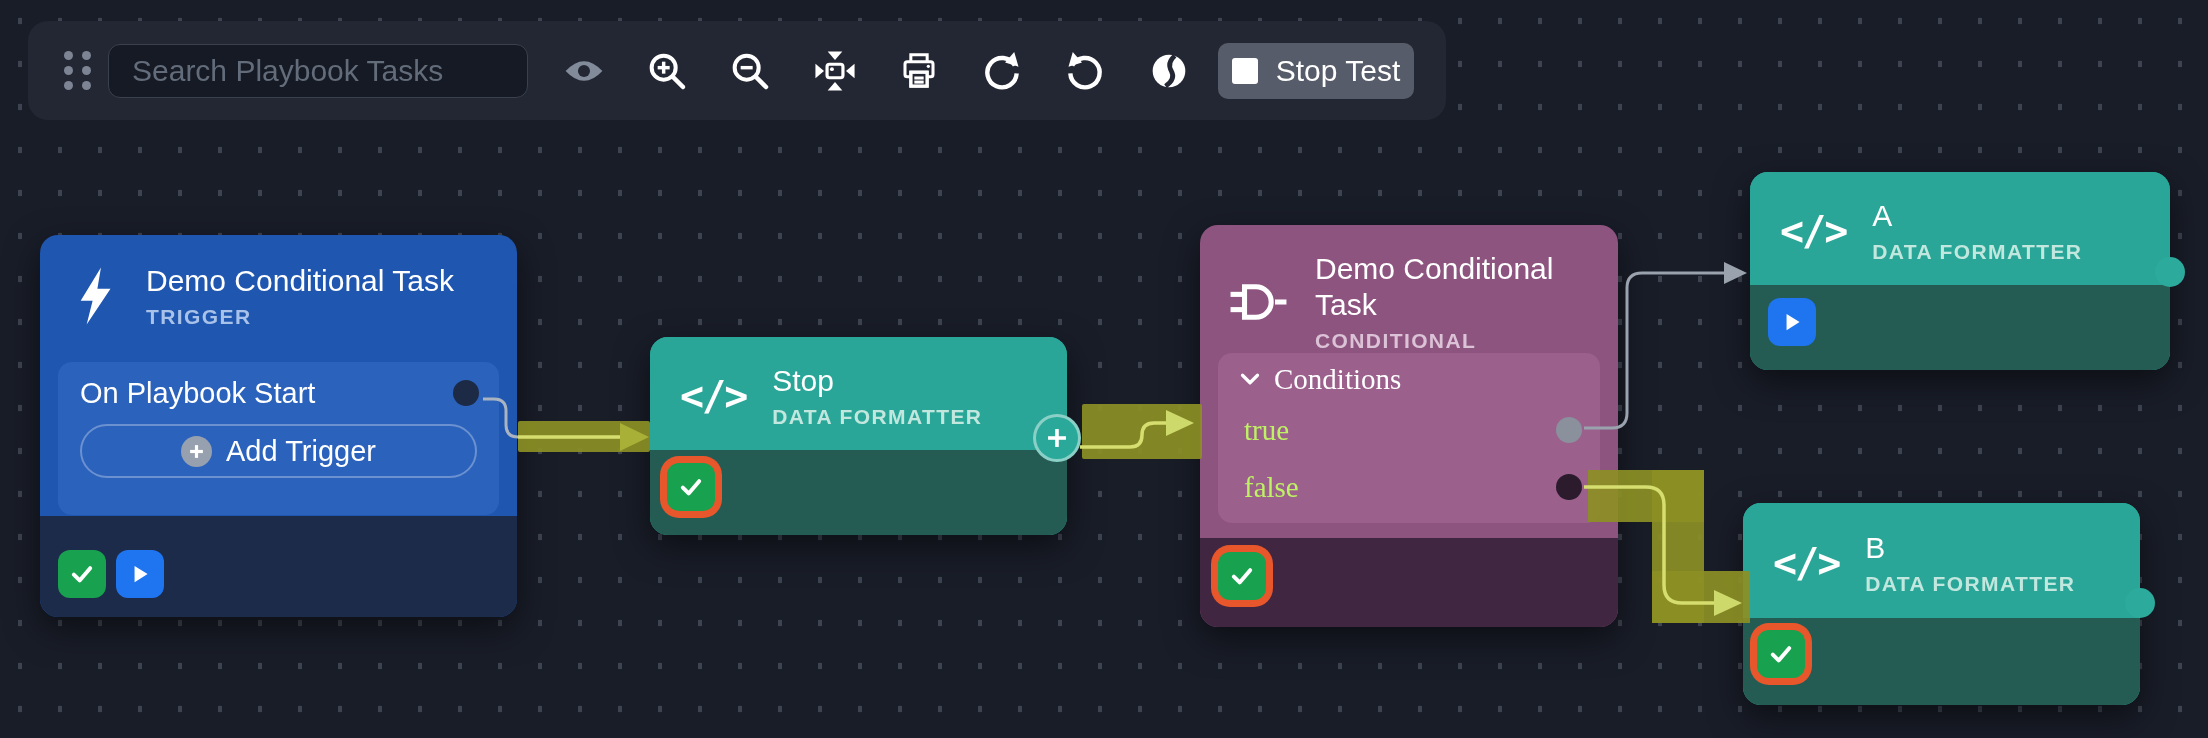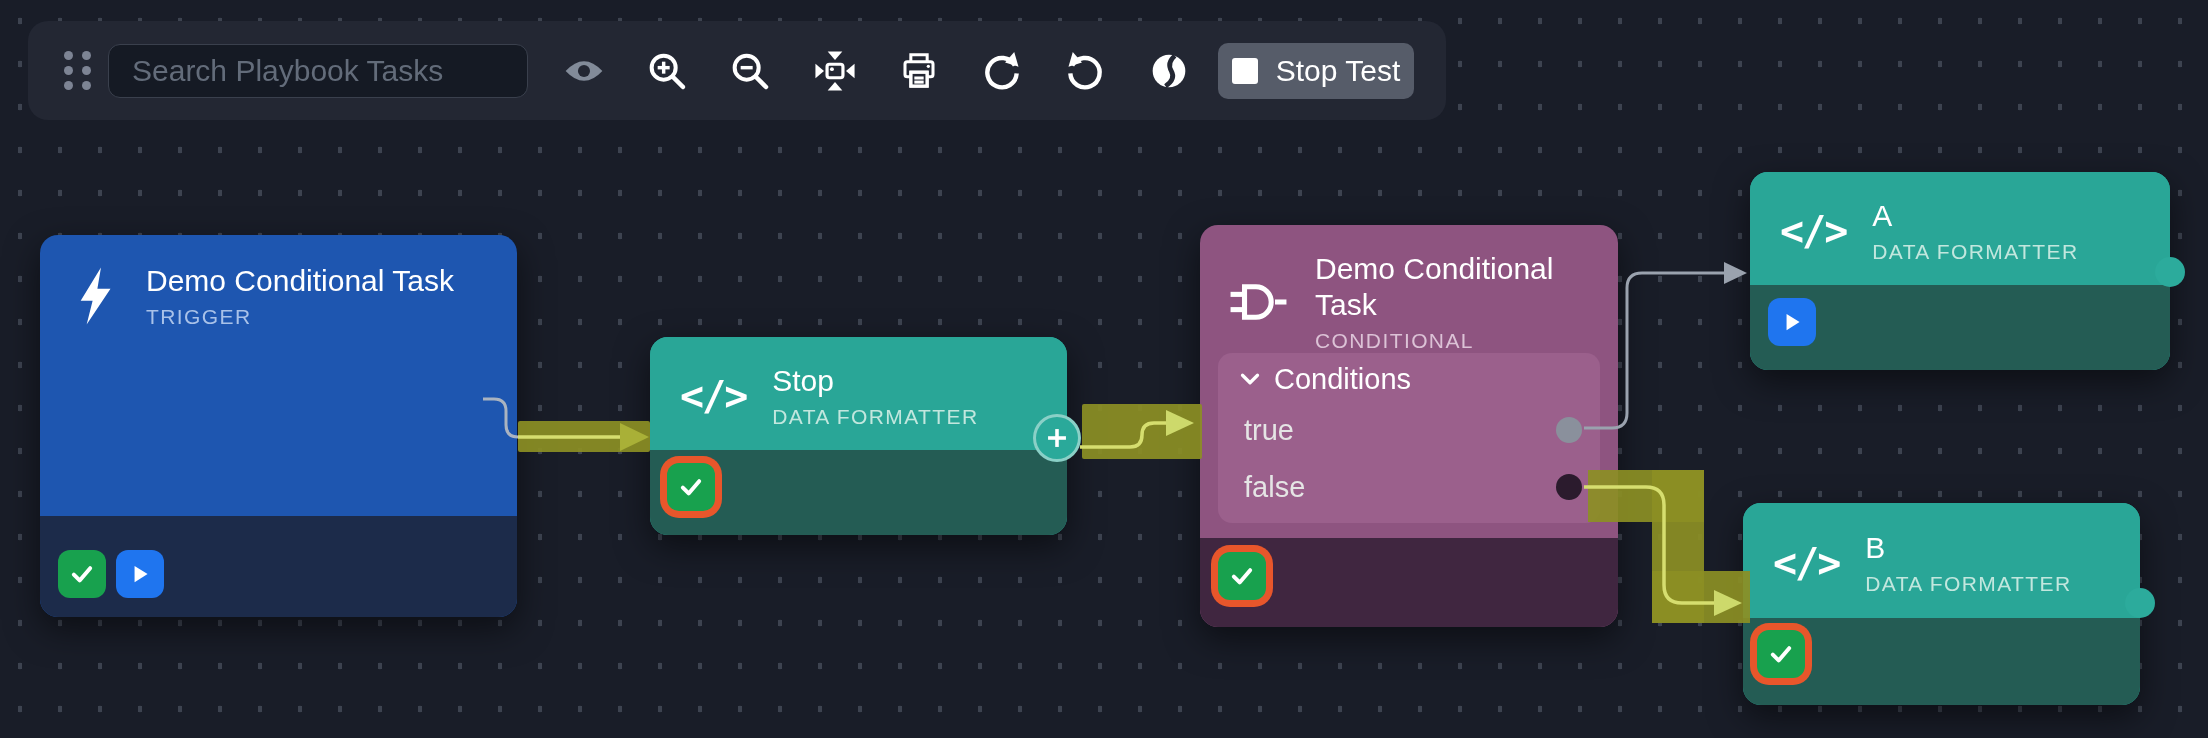--- a/index.html
+++ b/index.html
@@ -51,21 +51,21 @@
     width:56px;height:32px;border-radius:16px;background:#4aa35d;position:relative;
     box-shadow:0 0 0 7px #2a2e3a;cursor:pointer;
   }
   .toggle .knob{position:absolute;right:3px;top:3px;width:26px;height:26px;border-radius:50%;background:#fff;}
   .vdivider{left:292px;width:2px;height:44px;background:#3c4250;}
   .task-id{left:318px;color:#e8ebf0;font-size:29px;white-space:nowrap;}
   
   .node{position:absolute;border-radius:18px;box-shadow:0 12px 34px rgba(0,0,0,.5);z-index:2;}
   .node-header{position:absolute;left:30px;display:flex;align-items:center;gap:26px;}
   .ntitle{color:#fff;font-size:30px;font-weight:500;line-height:36px;}
-  .nsub{font-size:21px;font-weight:400;letter-spacing:1.4px;margin-top:6px;}
+  .nsub{font-size:21px;font-weight:700;letter-spacing:1.4px;margin-top:6px;}
   .sq-btn{width:48px;height:48px;border:none;border-radius:12px;display:flex;align-items:center;justify-content:center;cursor:pointer;padding:0;}
   .sq-green{background:#18a14e;}
   .sq-blue{background:#1f75ef;}
   .ringed{box-shadow:0 0 0 7px #e8562b;}
   .port{width:26px;height:26px;border-radius:50%;cursor:pointer;}
   
   .node-trigger{left:40px;top:235px;width:477px;height:382px;background:#1e56b0;}
   .node-trigger .node-header{top:28px;}
   .node-trigger .nsub{color:#a9c2e9;}
   .trig-panel{
@@ -105,26 +105,26 @@
     position:absolute;left:383px;top:77px;width:48px;height:48px;border-radius:50%;
     background:#2aa99a;border:3px solid rgba(255,255,255,.45);box-sizing:border-box;
     display:flex;align-items:center;justify-content:center;cursor:pointer;padding:0;
   }
   
   .node-cond{left:1200px;top:225px;width:418px;height:402px;background:#8e5480;}
   .node-cond .node-header{top:26px;left:28px;}
   .node-cond .nsub{color:#dcc2d6;}
   .cond-panel{
     position:absolute;left:18px;top:128px;width:382px;height:170px;
-    background:#9b608c;border-radius:14px;box-sizing:border-box;
+    background:#9b608c;border-radius:14px;box-sizing:border-box;font-family:Liberation Serif, serif;
   }
   .cond-head-row{height:52px;display:flex;align-items:center;gap:14px;padding:0 22px;cursor:pointer;}
   .cond-head-row .lbl{color:#fff;font-size:29px;font-weight:500;}
   .branch-row{height:50px;display:flex;align-items:center;justify-content:space-between;padding:0 18px 0 26px;}
-  .branch-row .lbl{color:#e5e5e5;font-size:29px;}
+  .branch-row .lbl{color:#bef264;font-size:29px;}
   .row-false{margin-top:7px;}
   .port-gray{background:#8a909c;}
   .port-dark{background:#2b1b2d;}
   .node-cond .node-footer{height:89px;background:#402640;}
   .node-cond .node-footer .sq-btn{position:absolute;top:14px;left:18px;}
   
   #edges{position:absolute;left:0;top:0;z-index:5;pointer-events:none;}
 </style>
 </head>
 <body>
@@ -238,20 +238,35 @@
 
   <div class="node node-trigger">
     <div class="node-header">
       <svg width="50" height="62" viewBox="0 0 36 52">
         <path d="M23 2 L6 30 h10 L11 50 L31 20 H20 Z" fill="#fff"></path>
       </svg>
       <div>
         <div class="ntitle">Demo Conditional Task</div>
         <div class="nsub">TRIGGER</div>
       </div>
+    </div>
+    <div class="trig-panel">
+      <div class="trig-row">
+        <span class="lbl">On Playbook Start</span>
+        <span class="port port-navy"></span>
+      </div>
+      <button class="add-trigger">
+        <span class="plus-circle">
+          <svg width="17" height="17" viewBox="0 0 16 16">
+              <line x1="8" y1="2" x2="8" y2="14" stroke="#fff" stroke-width="3"></line>
+              <line x1="2" y1="8" x2="14" y2="8" stroke="#fff" stroke-width="3"></line>
+            </svg>
+        </span>
+        <span>Add Trigger</span>
+      </button>
     </div>
     <div class="node-footer dotted">
       <button class="sq-btn sq-green" style="left:18px">
         <svg width="28" height="28" viewBox="0 0 24 24">
             <path d="M5 12.5 L10 17.5 L19 7" stroke="#fff" stroke-width="3.4" fill="none" stroke-linecap="round" stroke-linejoin="round"></path>
           </svg>
       </button>
       <button class="sq-btn sq-blue" style="left:76px">
         <svg width="26" height="26" viewBox="0 0 24 24">
             <path d="M7 4.5 L19 12 L7 19.5 Z" fill="#fff"></path>

